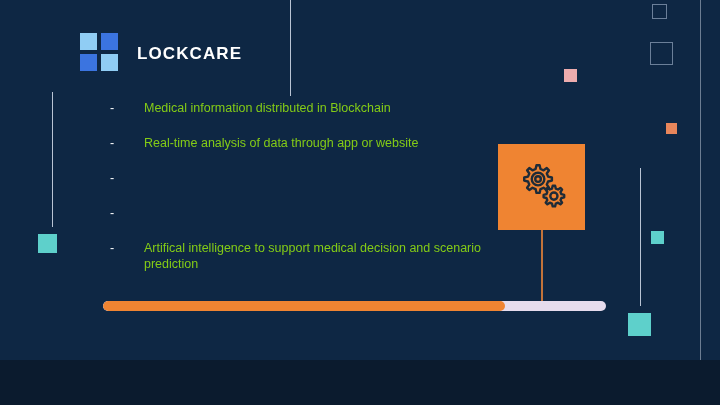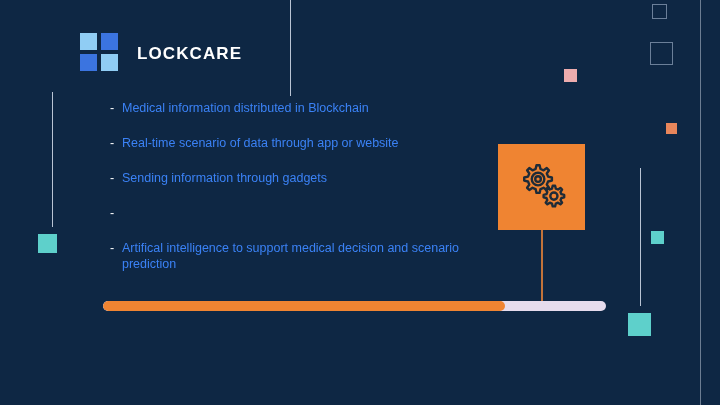--- a/index.html
+++ b/index.html
@@ -3,21 +3,21 @@
 <meta charset="utf-8">
 <style>
   html, body {
     margin: 0;
     padding: 0;
     background: #0b1b2e;
   }
   #slide {
     position: relative;
     width: 720px;
-    height: 405px;
+    height: 360px;
     background: #0e2744;
     overflow: hidden;
     font-family: "Liberation Sans", sans-serif;
   }
 
   
   .vline {
     position: absolute;
     width: 1px;
     background: #b9c4d4;
@@ -79,23 +79,24 @@
   }
   .bullet-row:last-child { margin-bottom: 0; }
   .bullet-dash {
     color: #ffffff;
     font-size: 12.5px;
     line-height: 16px;
     width: 12px;
     flex: 0 0 12px;
   }
   .bullet-text {
-    color: #3b82f6;
+    color: #84cc16;
     font-size: 12.5px;
     line-height: 16px;
+    margin-left: 22px;
   }
 
   
   .gear-card {
     position: absolute;
     left: 498px;
     top: 144px;
     width: 87px;
     height: 86px;
     background: #ef8432;
@@ -160,26 +161,25 @@
 
   <div class="bullets">
 
     <div class="bullet-row">
       <span class="bullet-dash">-</span>
       <span class="bullet-text">Medical information distributed in Blockchain</span>
     </div>
 
     <div class="bullet-row">
       <span class="bullet-dash">-</span>
-      <span class="bullet-text">Real-time scenario of data through app or website</span>
-    </div>
-
-    <div class="bullet-row">
-      <span class="bullet-dash">-</span>
-      <span class="bullet-text">Sending information through gadgets</span>
+      <span class="bullet-text">Real-time analysis of data through app or website</span>
+    </div>
+
+    <div class="bullet-row">
+      <span class="bullet-dash">-</span>
     </div>
 
     <div class="bullet-row">
       <span class="bullet-dash">-</span>
     </div>
 
     <div class="bullet-row">
       <span class="bullet-dash">-</span>
       <span class="bullet-text">Artifical intelligence to support medical decision and scenario prediction</span>
     </div>

